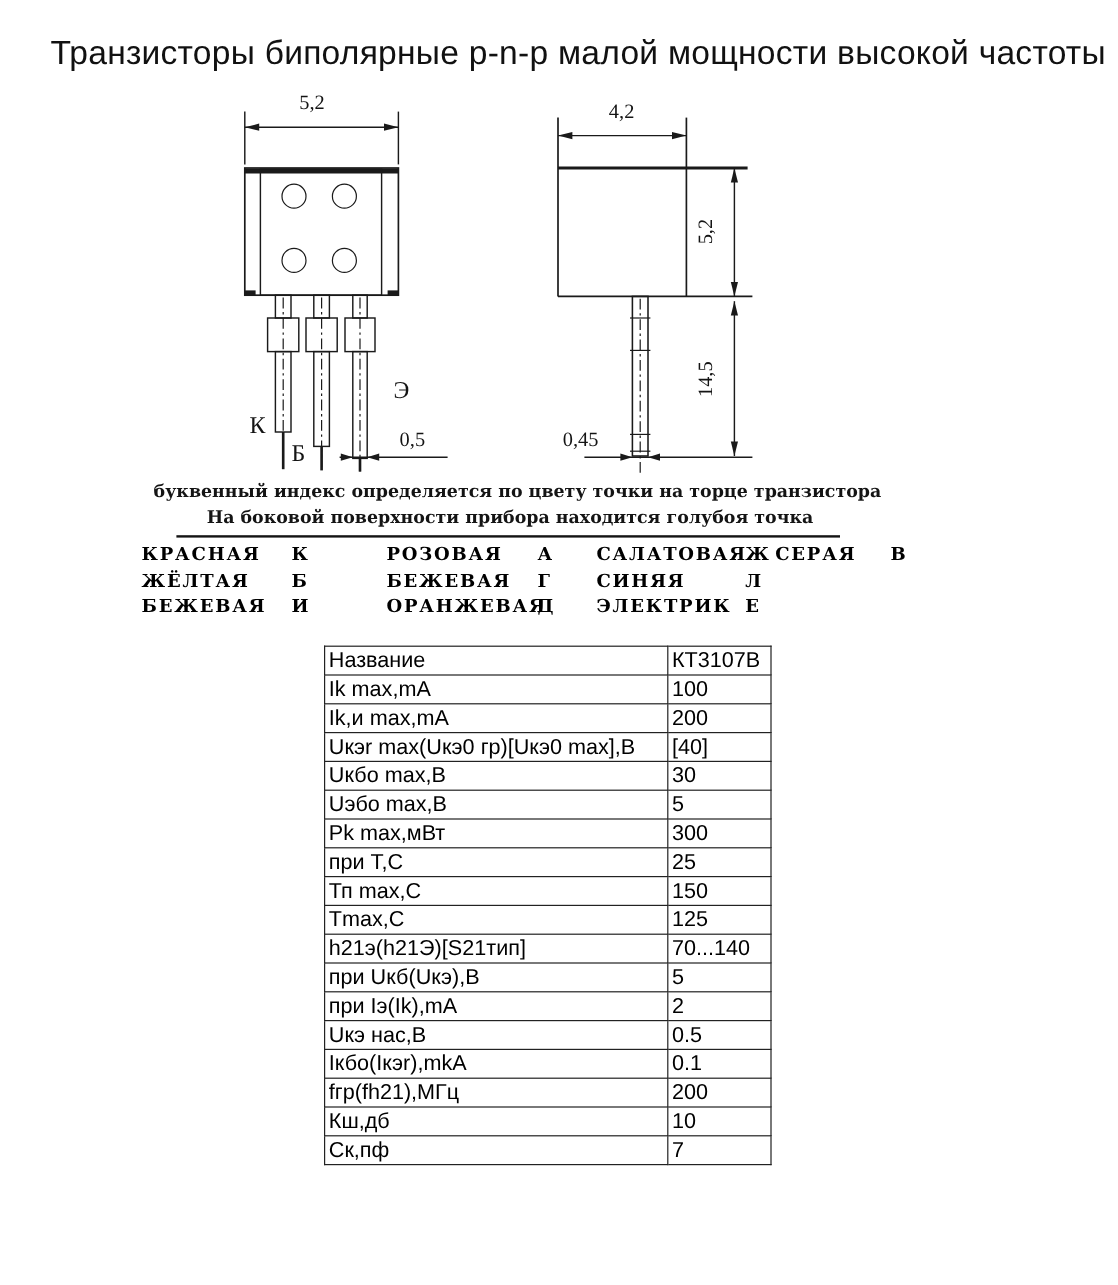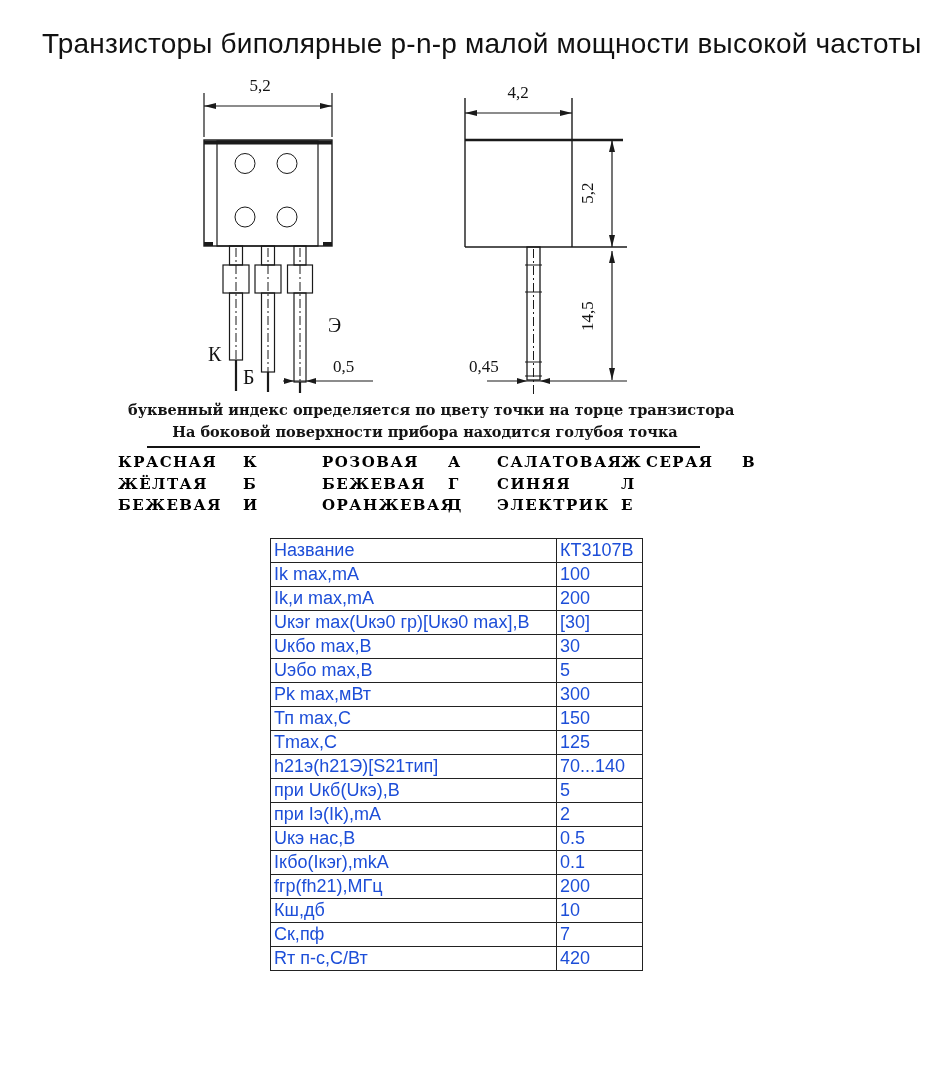--- a/index.html
+++ b/index.html
@@ -23,21 +23,21 @@
   .color-table{
     position:absolute;left:118px;top:452px;
     display:grid;grid-template-columns:125px 79px 126px 49px 124px 25px 96px 50px;
     font-family:"DejaVu Serif","Liberation Serif",serif;font-weight:bold;
     font-size:15px;line-height:21.5px;letter-spacing:1.5px;color:#000000;
     white-space:nowrap;
   }
   .params-table{
     position:absolute;left:270px;top:538px;
     border-collapse:collapse;table-layout:fixed;
-    font-family:"Liberation Sans",sans-serif;font-size:18px;color:#1d4ed8;
+    font-family:"Liberation Sans",sans-serif;font-size:18px;color:#000000;
   }
   .params-table td{
     border:1px solid #222;height:23px;padding:0 0 0 3px;
     white-space:nowrap;overflow:visible;line-height:23px;vertical-align:middle;
   }
   .params-table col.c-name{width:286px;}
   .params-table col.c-val{width:86px;}
   svg text{font-family:"Liberation Serif",serif;fill:#141414;}
 </style>
 </head>
@@ -185,35 +185,39 @@
       <tr>
         <td>Ik max,mA</td>
         <td>100</td>
       </tr>
       <tr>
         <td>Ik,и max,mA</td>
         <td>200</td>
       </tr>
       <tr>
         <td>Uкэr max(Uкэ0 гр)[Uкэ0 max],В</td>
-        <td>[30]</td>
+        <td>[40]</td>
       </tr>
       <tr>
         <td>Uкбо max,В</td>
         <td>30</td>
       </tr>
       <tr>
         <td>Uэбо max,В</td>
         <td>5</td>
       </tr>
       <tr>
         <td>Pk max,мВт</td>
         <td>300</td>
       </tr>
       <tr>
+        <td>при Т,С</td>
+        <td>25</td>
+      </tr>
+      <tr>
         <td>Тп max,С</td>
         <td>150</td>
       </tr>
       <tr>
         <td>Tmax,С</td>
         <td>125</td>
       </tr>
       <tr>
         <td>h21э(h21Э)[S21тип]</td>
         <td>70...140</td>
@@ -239,18 +243,14 @@
         <td>200</td>
       </tr>
       <tr>
         <td>Кш,дб</td>
         <td>10</td>
       </tr>
       <tr>
         <td>Ск,пф</td>
         <td>7</td>
       </tr>
-      <tr>
-        <td>Rт п-с,С/Вт</td>
-        <td>420</td>
-      </tr>
     </tbody>
 </table>
 
 </body></html>

